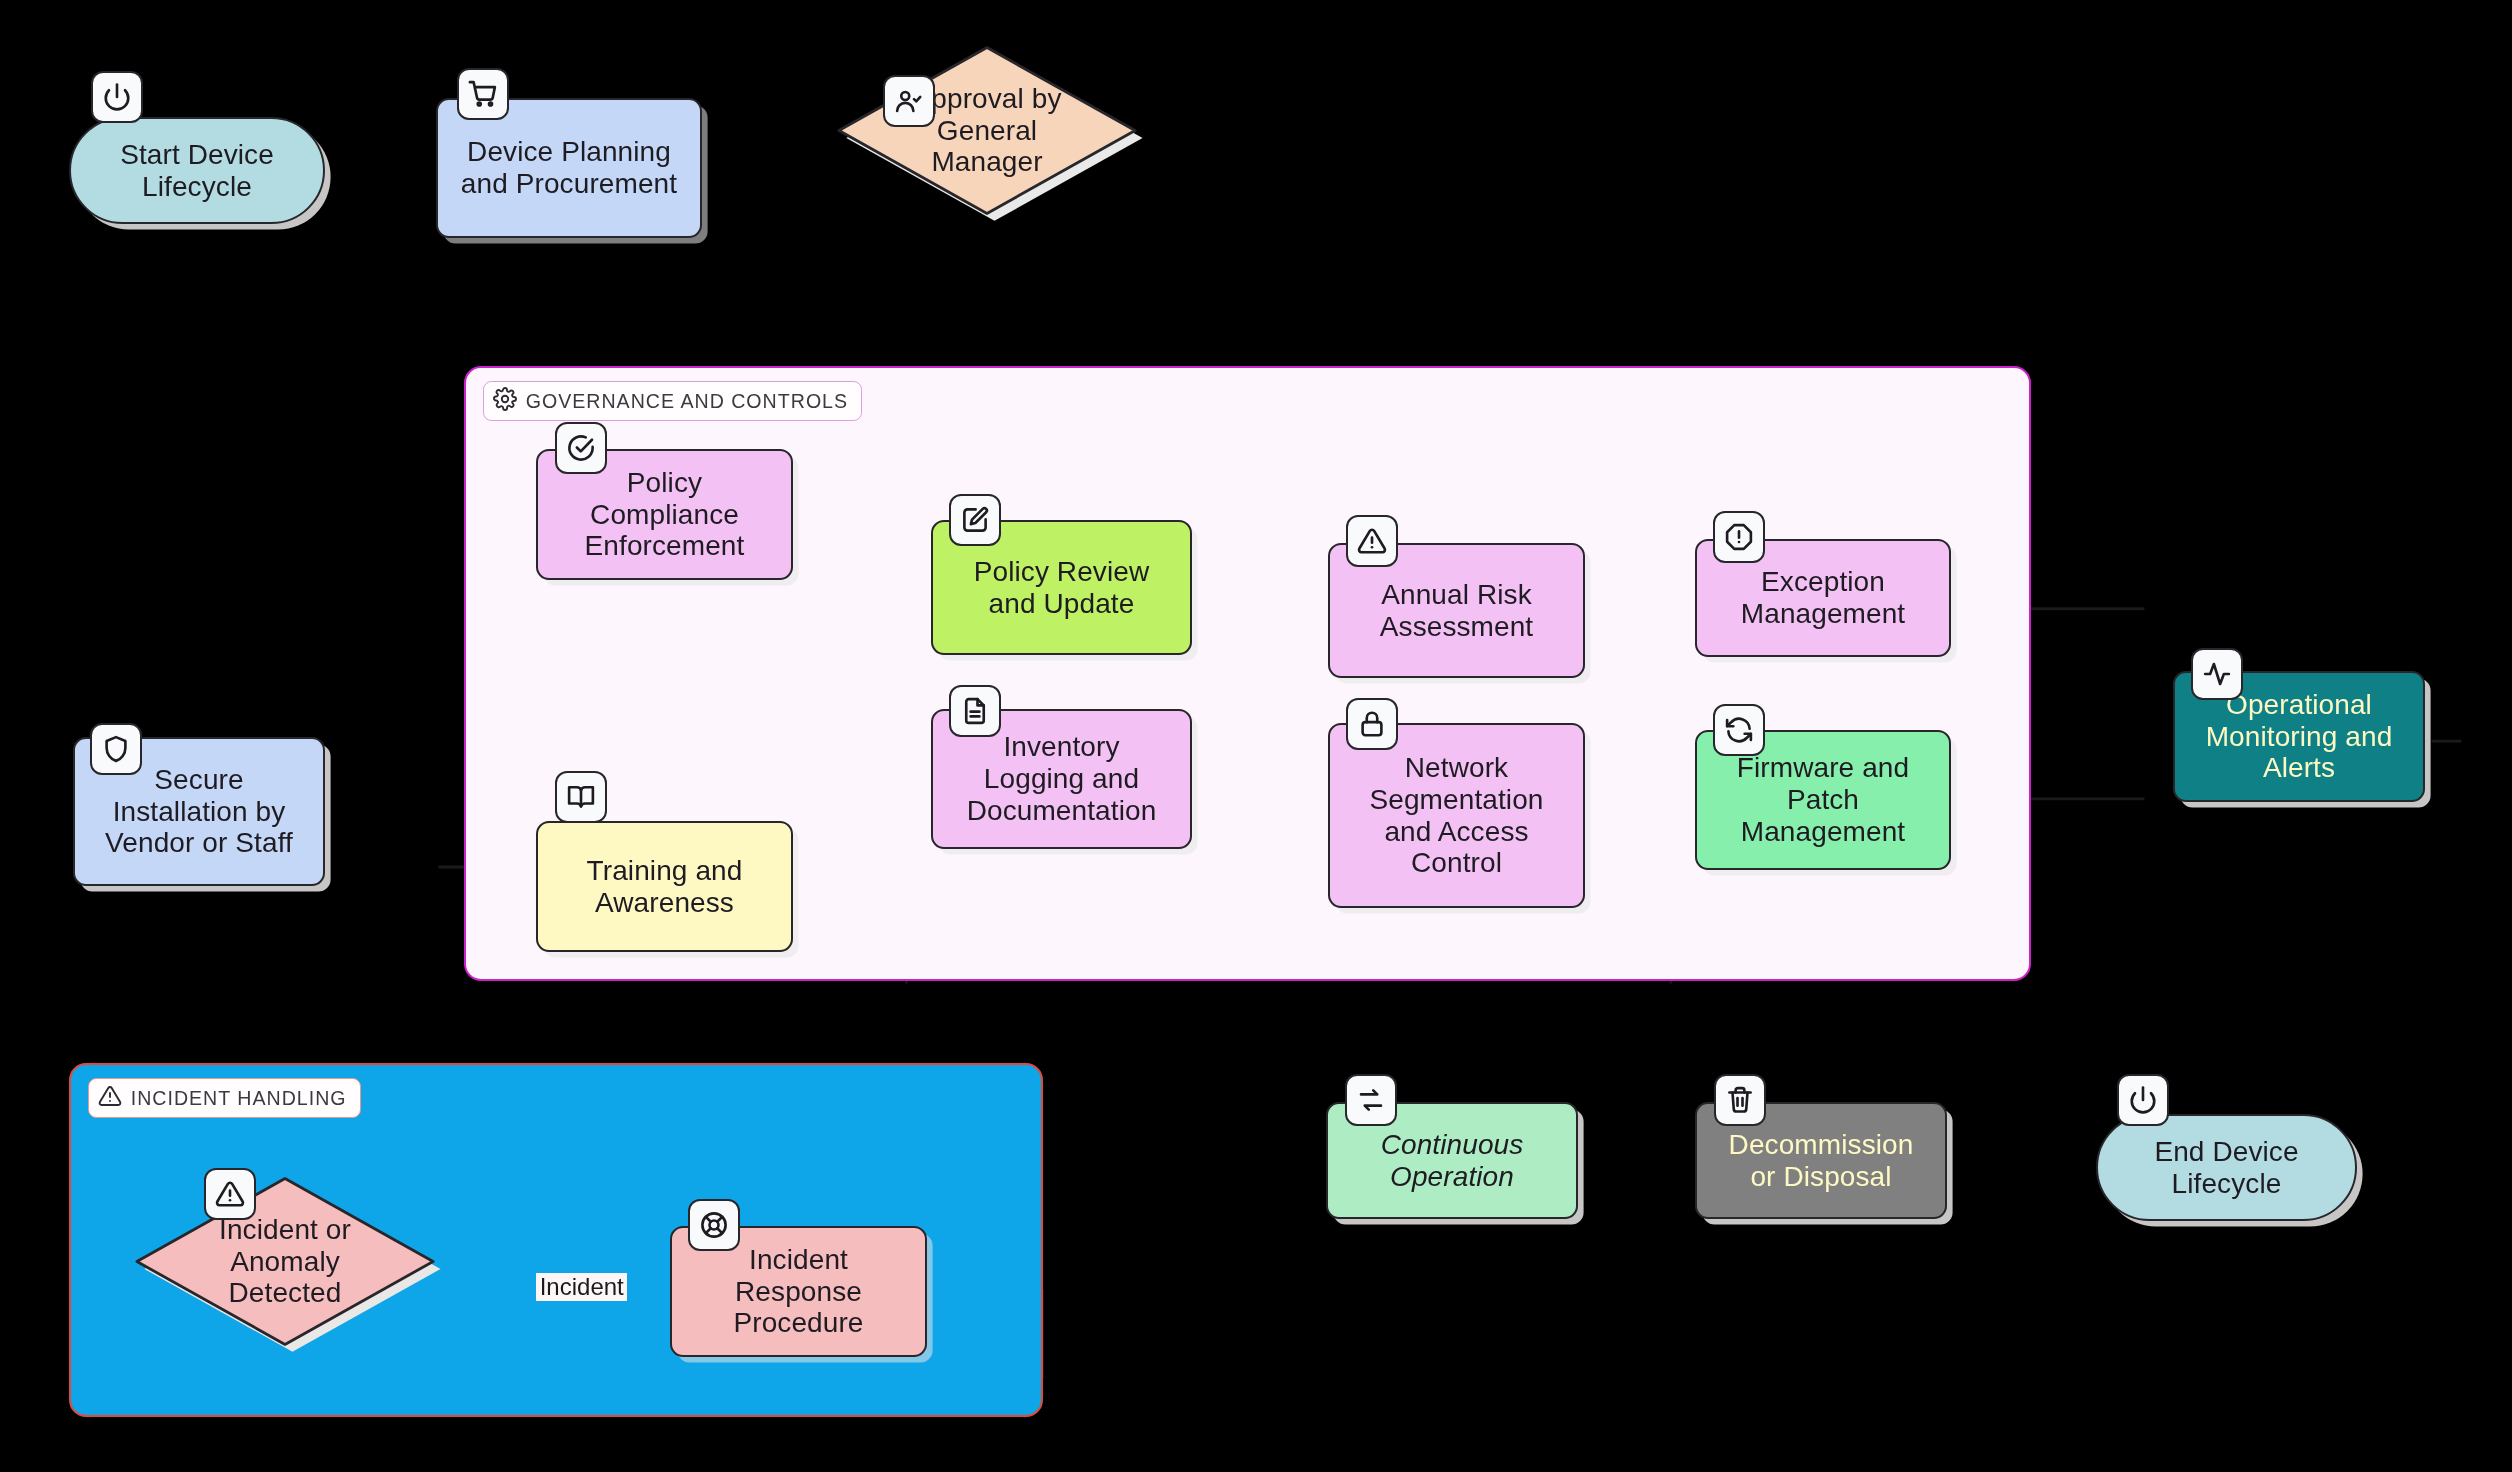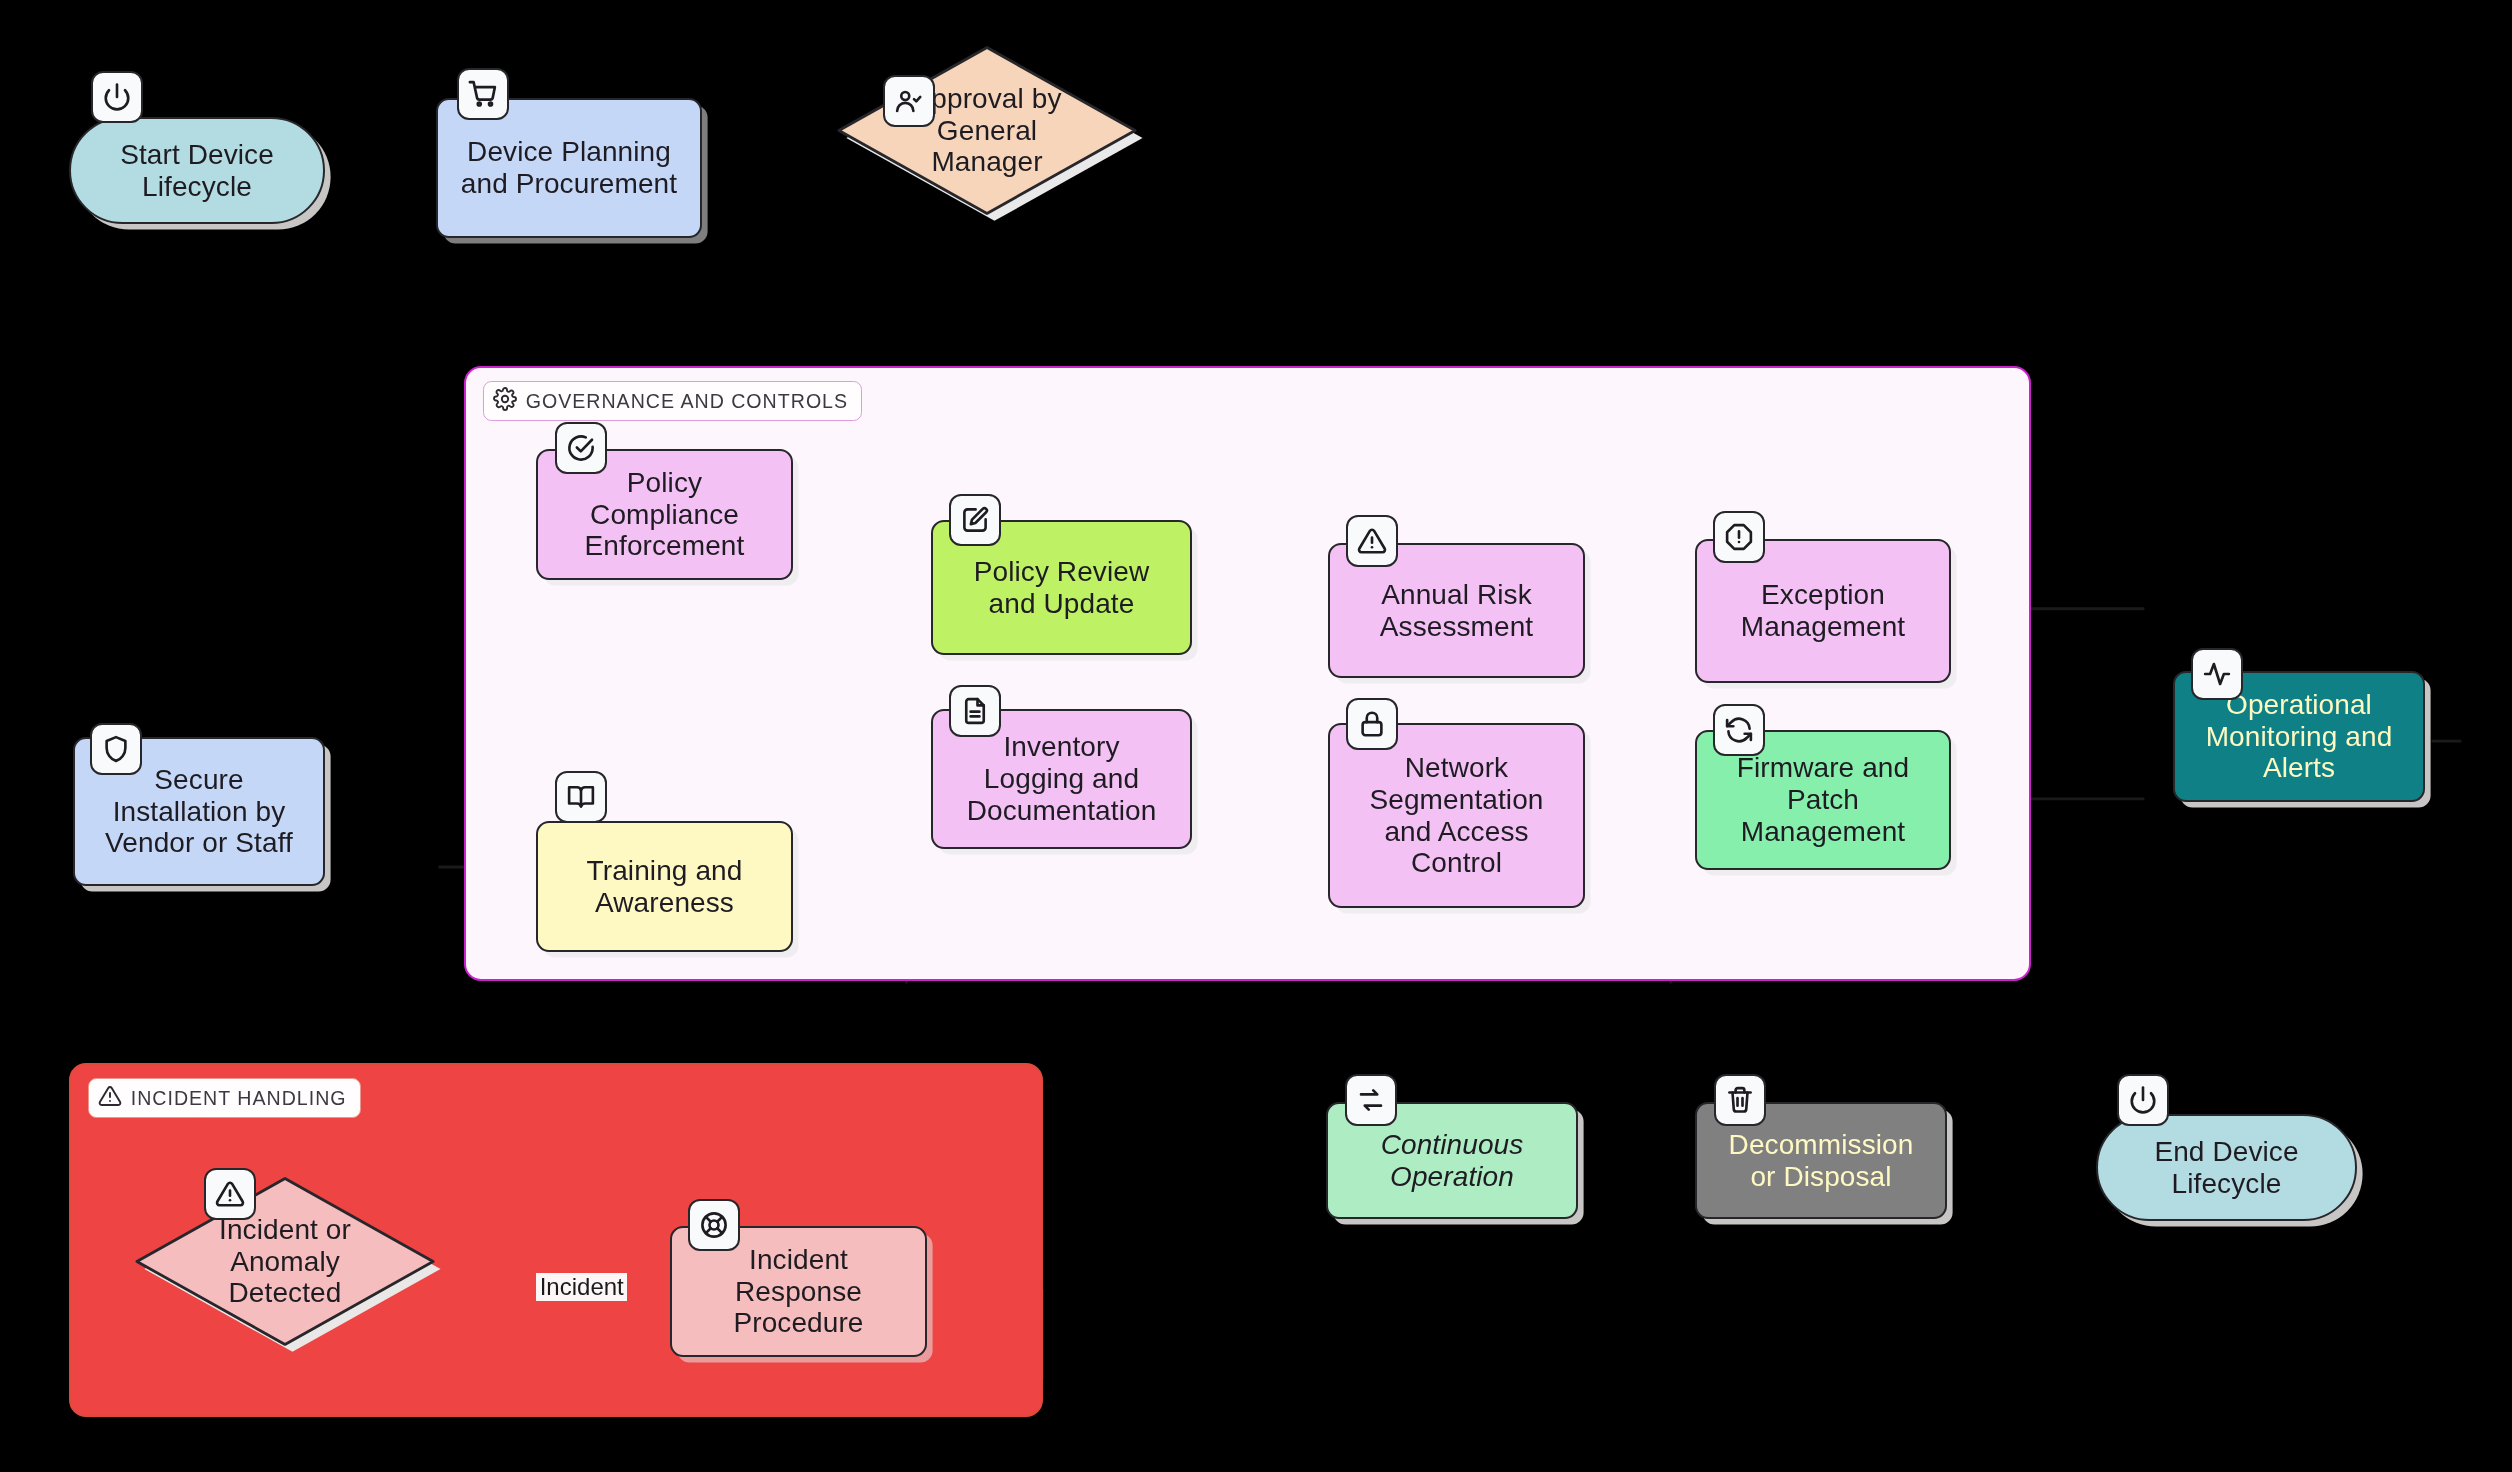--- a/index.html
+++ b/index.html
@@ -117,21 +117,21 @@
       <span>
         <svg viewBox="0 0 24 24">
             <circle cx="12" cy="12" r="3.2"></circle>
             <path d="M19.4 14.5a1.6 1.6 0 0 0 .3 1.8l.1.1a2 2 0 1 1-2.8 2.8l-.1-.1a1.6 1.6 0 0 0-1.8-.3 1.6 1.6 0 0 0-1 1.5V21a2 2 0 1 1-4 0v-.2a1.6 1.6 0 0 0-1-1.5 1.6 1.6 0 0 0-1.8.3l-.1.1A2 2 0 1 1 4.4 16.4l.1-.1a1.6 1.6 0 0 0 .3-1.8 1.6 1.6 0 0 0-1.5-1H3a2 2 0 1 1 0-4h.2a1.6 1.6 0 0 0 1.5-1 1.6 1.6 0 0 0-.3-1.8l-.1-.1A2 2 0 1 1 7.1 3.8l.1.1a1.6 1.6 0 0 0 1.8.3 1.6 1.6 0 0 0 1-1.5V3a2 2 0 1 1 4 0v.2a1.6 1.6 0 0 0 1 1.5 1.6 1.6 0 0 0 1.8-.3l.1-.1a2 2 0 1 1 2.8 2.8l-.1.1a1.6 1.6 0 0 0-.3 1.8 1.6 1.6 0 0 0 1.5 1H21a2 2 0 1 1 0 4h-.2a1.6 1.6 0 0 0-1.4 1z"></path>
           </svg>
       </span>
       <span>GOVERNANCE AND CONTROLS</span>
     </div>
   </div>
 
-  <div class="cluster" style="left:69px;top:1063px;width:974px;height:354px;background:#ef4444;border:2.8px solid #e04a3a;">
+  <div class="cluster" style="left:69px;top:1063px;width:974px;height:354px;background:#0ea5e9;border:2.8px solid #e04a3a;">
     <div class="title" style="border:1.9px solid #eb958b;">
       <span>
         <svg viewBox="0 0 24 24">
             <path d="M10.3 3.9 1.9 18a2 2 0 0 0 1.7 3h16.8a2 2 0 0 0 1.7-3L13.7 3.9a2 2 0 0 0-3.4 0z"></path>
             <path d="M12 9v4"></path>
             <path d="M12 17h.01"></path>
           </svg>
       </span>
       <span>INCIDENT HANDLING</span>
     </div>
@@ -230,21 +230,21 @@
     </div>
   </div>
   <div class="ibadge" style="left:1346px;top:515px;">
     <svg viewBox="0 0 24 24">
         <path d="M10.3 3.9 1.9 18a2 2 0 0 0 1.7 3h16.8a2 2 0 0 0 1.7-3L13.7 3.9a2 2 0 0 0-3.4 0z"></path>
         <path d="M12 9.3v4"></path>
         <path d="M12 17h.01"></path>
       </svg>
   </div>
 
-  <div class="node" style="left:1695px;top:539px;width:256px;height:144px;">
+  <div class="node" style="left:1695px;top:539px;width:256px;height:118px;">
     <div class="nbox" style="background:#f3c1f3;">
       <div class="nlabel">Exception
 Management</div>
     </div>
   </div>
   <div class="ibadge" style="left:1713px;top:511px;">
     <svg viewBox="0 0 24 24">
         <path d="M8.2 2.5h7.6l5.7 5.7v7.6l-5.7 5.7H8.2L2.5 15.8V8.2z"></path>
         <path d="M12 7.5v5"></path>
         <path d="M12 16h.01"></path>

